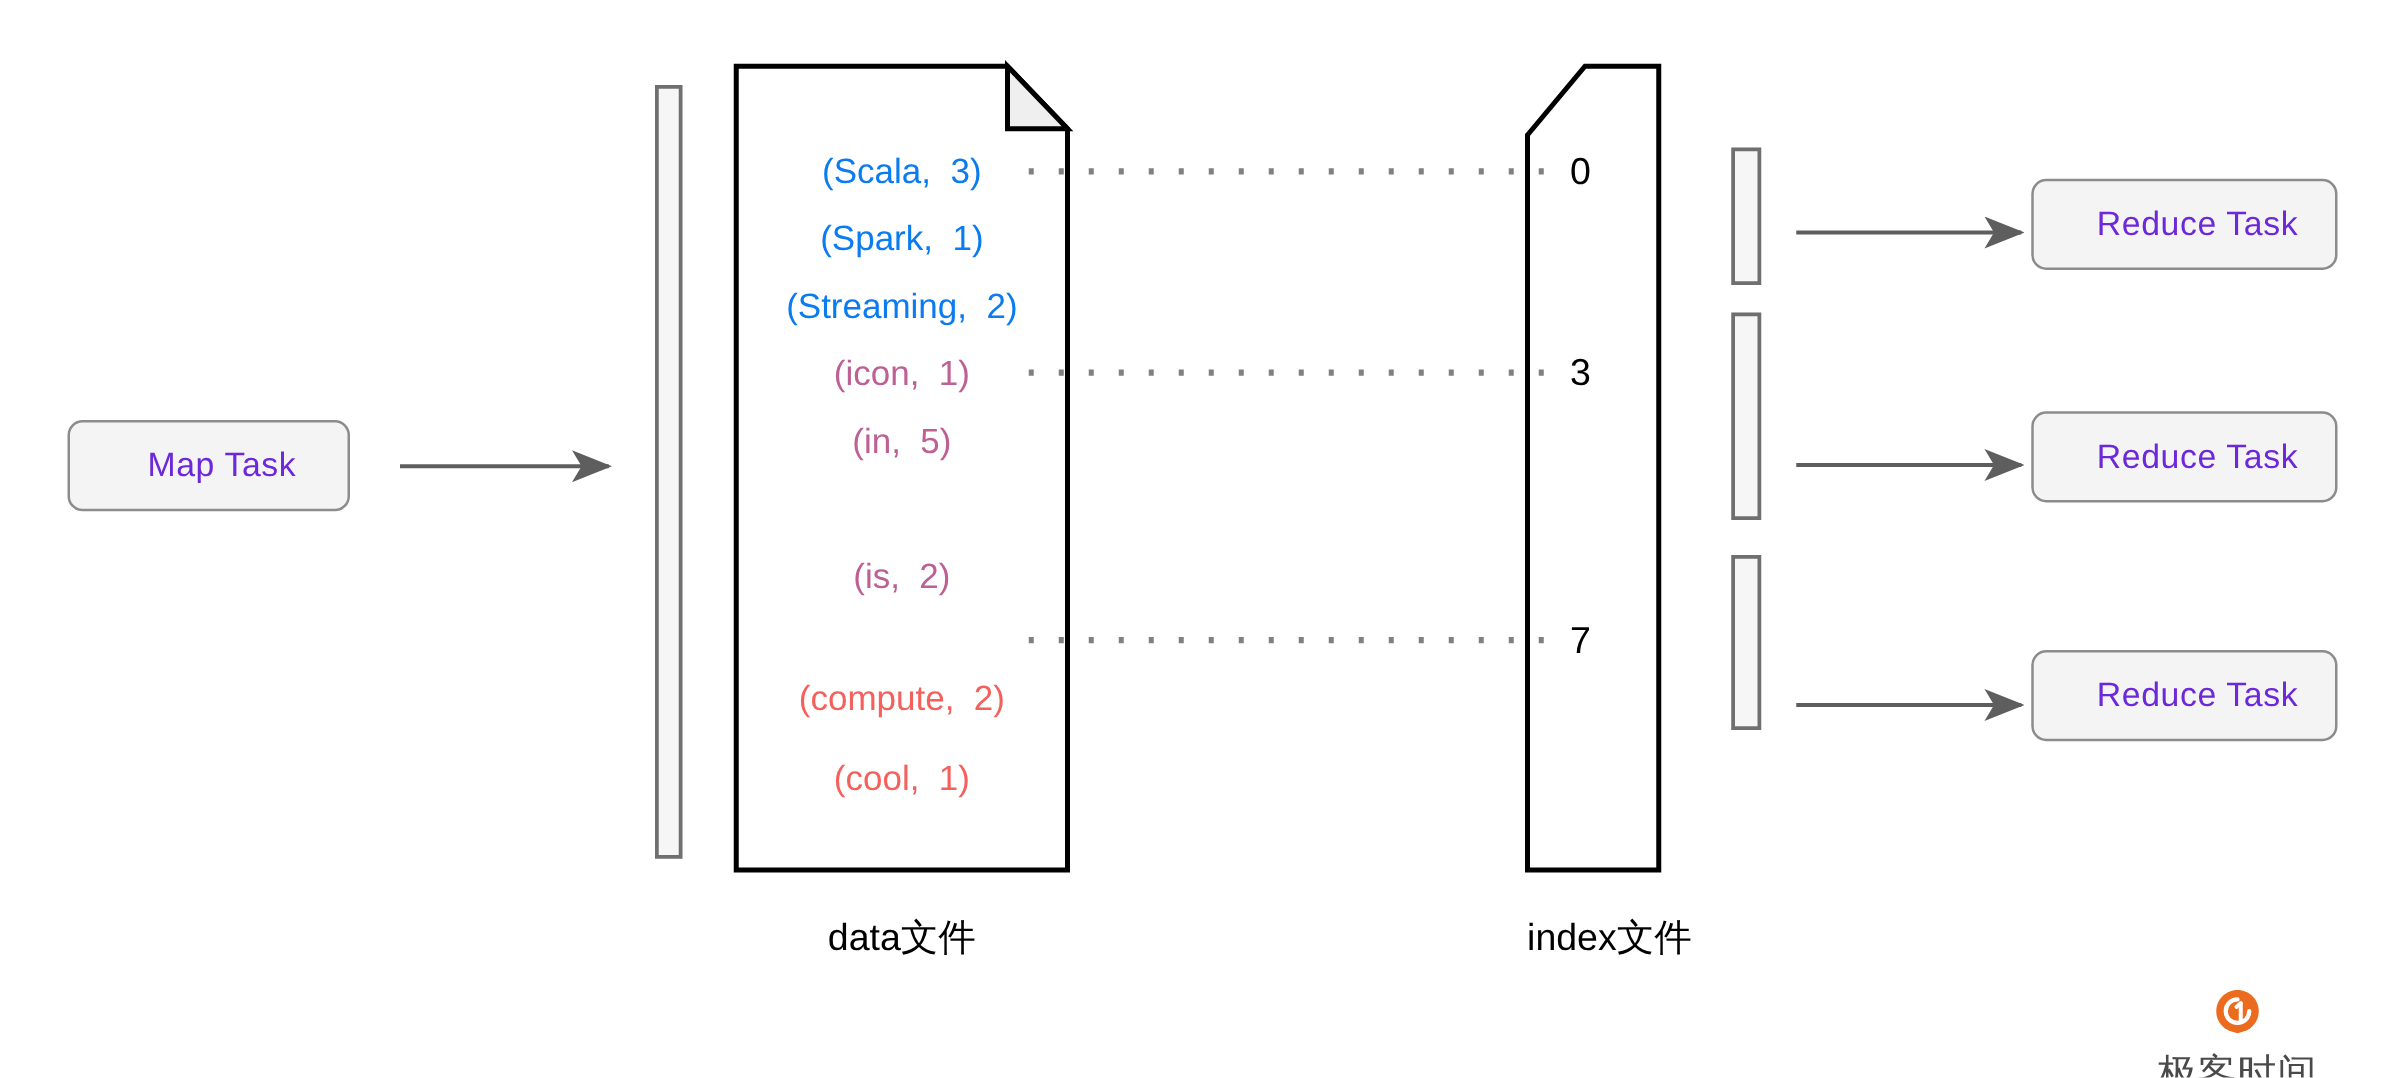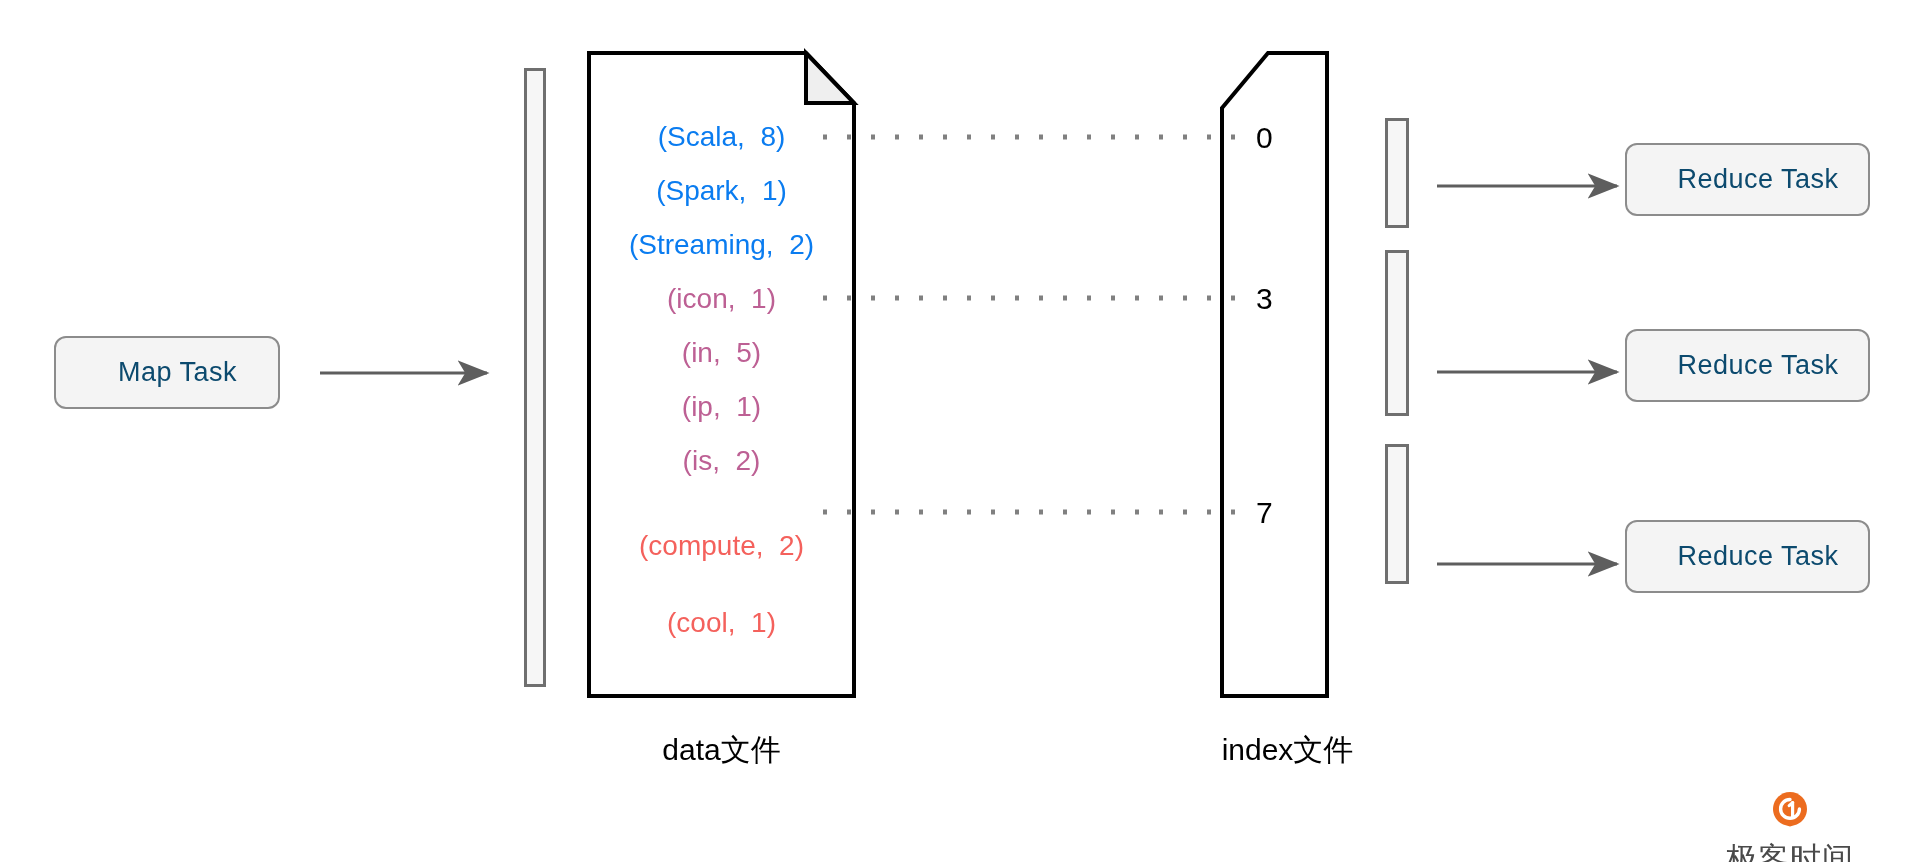--- a/index.html
+++ b/index.html
@@ -31,21 +31,21 @@
   
   .task-box {
     position: absolute;
     box-sizing: border-box;
     background: #f4f4f4;
     border: 2px solid #8c8c8c;
     border-radius: 12px;
     display: flex;
     align-items: center;
     justify-content: center;
-    color: #0c4a6e;
+    color: #6d28d9;
     font-size: 27px;
     letter-spacing: 0.5px;
     font-family: "Liberation Sans", sans-serif;
     padding-left: 21px;
   }
 
   
   .bracket {
     position: absolute;
     box-sizing: border-box;
@@ -131,28 +131,27 @@
     <line x1="1437" y1="372" x2="1617" y2="372" stroke="#5e5e5e" stroke-width="3.2" marker-end="url(#arrowhead)"></line>
     <line x1="1437" y1="564" x2="1617" y2="564" stroke="#5e5e5e" stroke-width="3.2" marker-end="url(#arrowhead)"></line>
   </svg>
 
   <div class="task-box" style="left:54px; top:336px; width:226px; height:73px;">
     <span>Map Task</span>
   </div>
 
   <div class="bracket" style="left:524px; top:68px; width:22px; height:619px;"></div>
 
-  <div class="kv-row grp-blue" style="left:589px; top:123px; width:265px;">(Scala,  8)</div>
+  <div class="kv-row grp-blue" style="left:589px; top:123px; width:265px;">(Scala,  3)</div>
   <div class="kv-row grp-blue" style="left:589px; top:177px; width:265px;">(Spark,  1)</div>
   <div class="kv-row grp-blue" style="left:589px; top:231px; width:265px;">(Streaming,  2)</div>
   <div class="kv-row grp-pink" style="left:589px; top:285px; width:265px;">(icon,  1)</div>
   <div class="kv-row grp-pink" style="left:589px; top:339px; width:265px;">(in,  5)</div>
-  <div class="kv-row grp-pink" style="left:589px; top:393px; width:265px;">(ip,  1)</div>
   <div class="kv-row grp-pink" style="left:589px; top:447px; width:265px;">(is,  2)</div>
-  <div class="kv-row grp-red" style="left:589px; top:532px; width:265px;text-align:center;">(compute,  2)</div>
+  <div class="kv-row grp-red" style="left:589px; top:545px; width:265px;text-align:center;">(compute,  2)</div>
   <div class="kv-row grp-red" style="left:589px; top:609px; width:265px;">(cool,  1)</div>
 
   <div class="idx-num" style="left:1256px; top:123px;">0</div>
   <div class="idx-num" style="left:1256px; top:284px;">3</div>
   <div class="idx-num" style="left:1256px; top:498px;">7</div>
 
   <div class="file-label" style="left:589px; top:730px; width:265px;">data文件</div>
   <div class="file-label" style="left:1155px; top:730px; width:265px;">index文件</div>
 
   <div class="bracket" style="left:1385px; top:118px; width:24px; height:110px;"></div>

